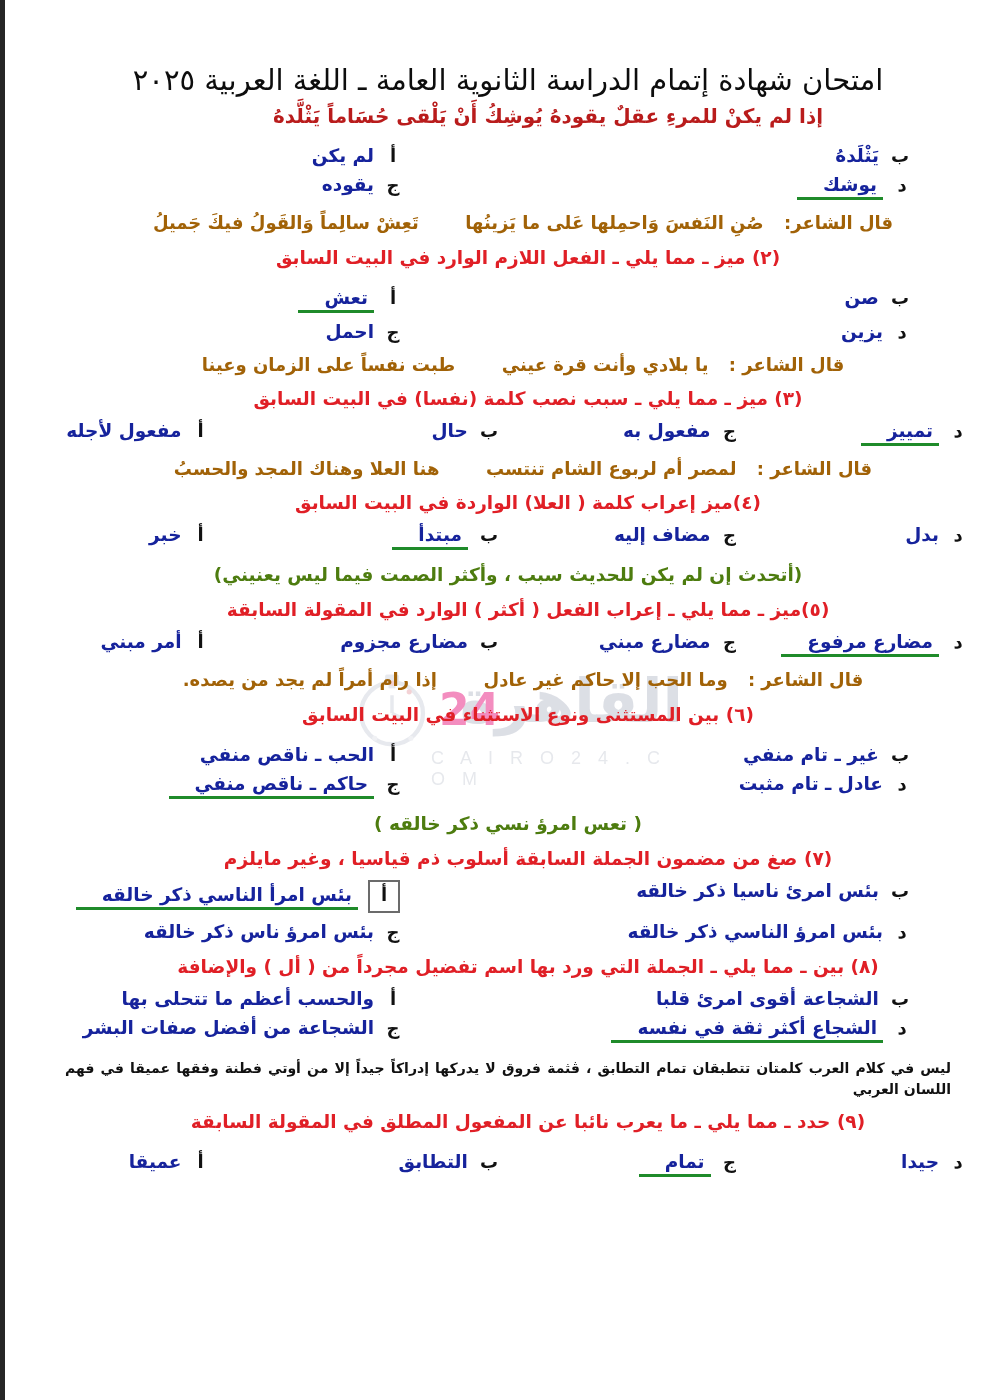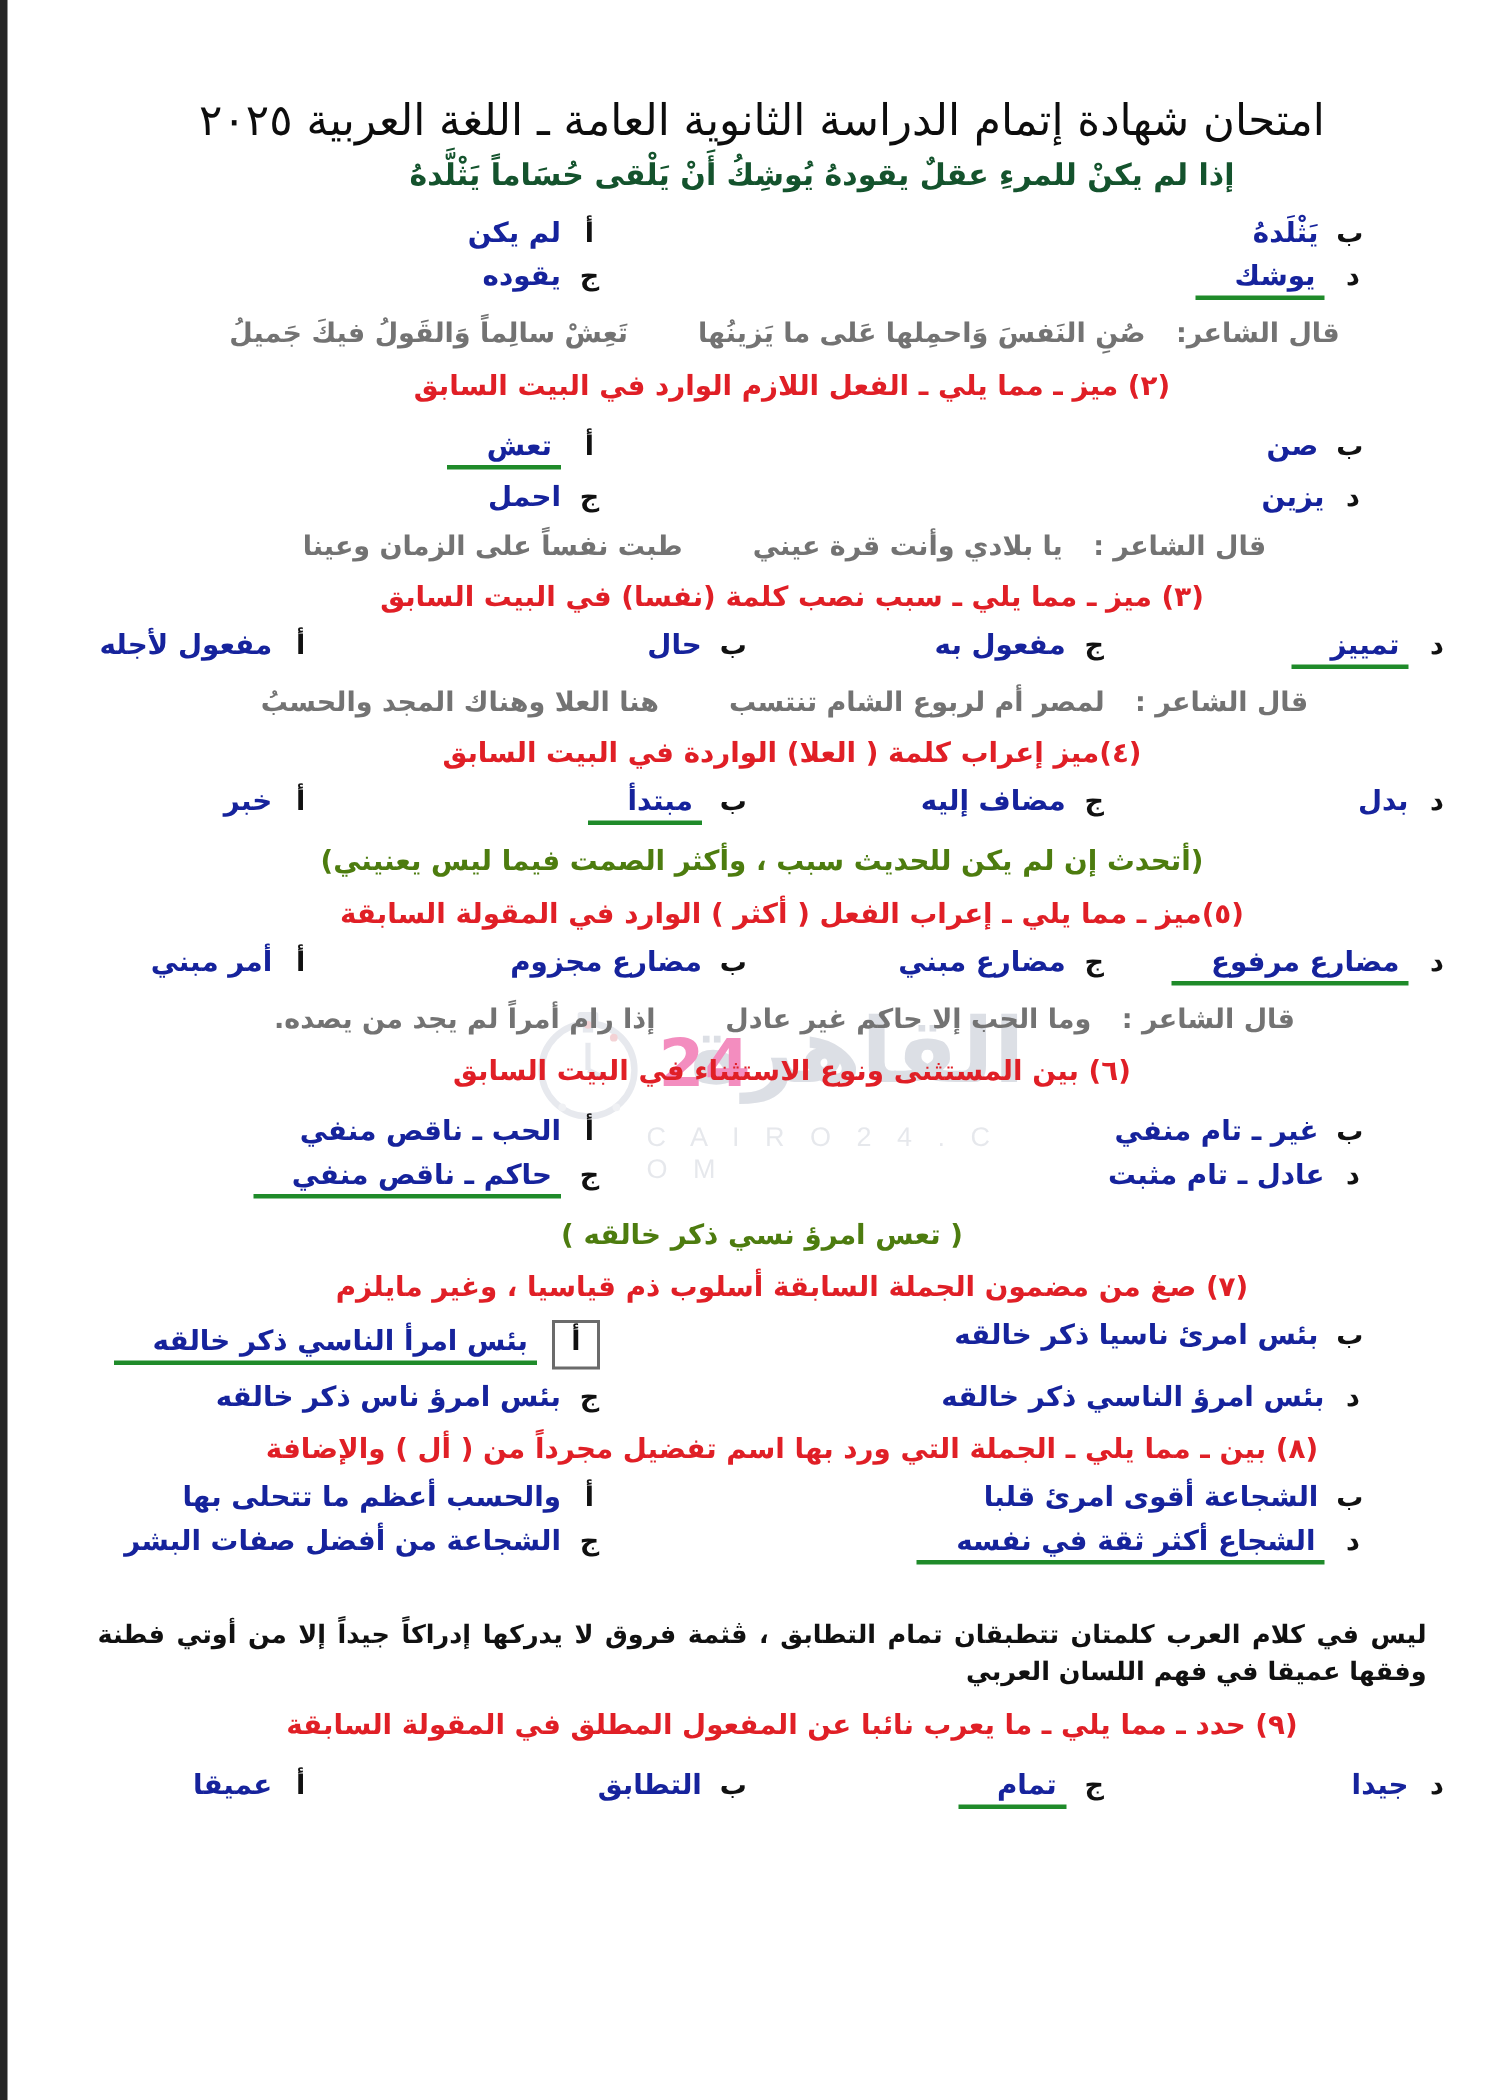--- a/index.html
+++ b/index.html
@@ -91,63 +91,63 @@
     color: #0d0d0d;
     letter-spacing: 0px;
     line-height: 1.25;
     margin: 0 0 6px 0;
     white-space: nowrap;
   }
   .doc-subtitle {
     text-align: center;
     font-size: 20px;
     font-weight: bold;
-    color: #14532d;
+    color: #b91c1c;
     margin: 0 0 14px 0;
     padding-left: 80px;
   }
 
   
   .question {
     text-align: center;
     font-size: 18.5px;
     font-weight: bold;
     color: #e01f26;
     margin: 10px 0 6px 0;
     line-height: 1.3;
     padding-left: 40px;
   }
 
   .poem {
     text-align: center;
     font-size: 18px;
     font-weight: bold;
-    color: #737373;
+    color: #a16207;
     margin: 8px 0 4px 0;
     line-height: 1.35;
     padding-left: 30px;
   }
   .poem .prefix { margin-left: 14px; }
   .poem .gap { display: inline-block; width: 34px; }
 
   .quote {
     text-align: center;
     font-size: 18.5px;
     font-weight: bold;
     color: #4d7c0f;
     margin: 10px 0 6px 0;
     line-height: 1.35;
   }
   .para {
     text-align: justify;
     text-align-last: right;
-    font-size: 17px;
+    font-size: 14px;
     font-weight: bold;
     color: #111111;
-    margin: 32px 0 8px 0;
+    margin: 12px 0 8px 0;
     line-height: 1.5;
     padding: 0 14px;
   }
 
   
   .opt-row {
     display: flex;
     flex-direction: row;
     align-items: flex-start;
     margin: 2px 0;

